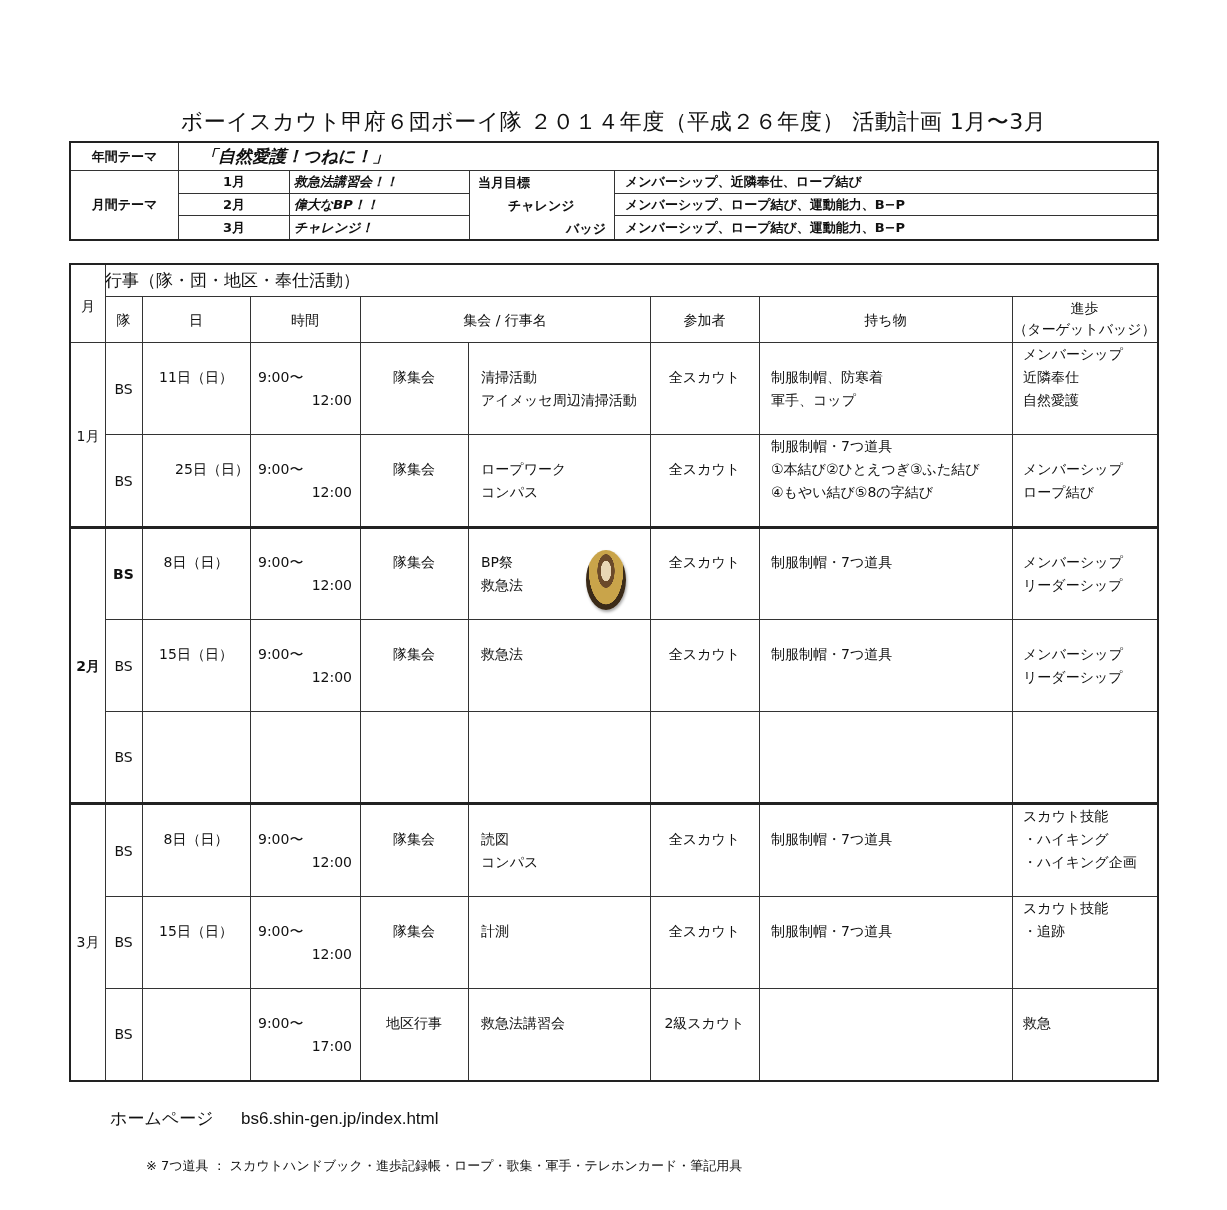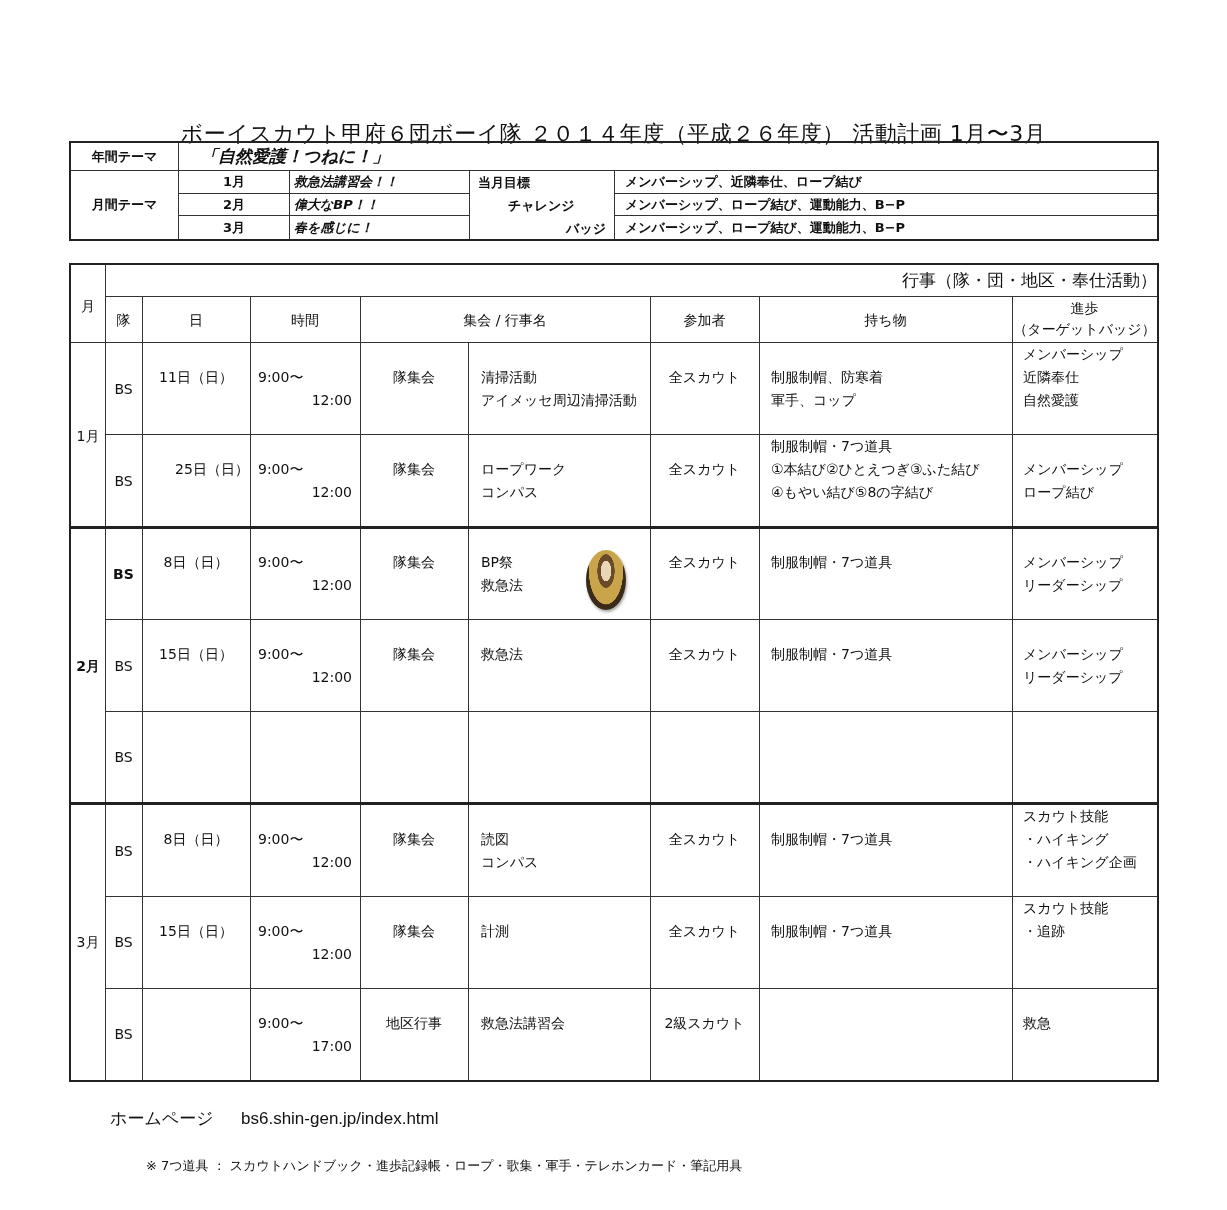--- a/index.html
+++ b/index.html
@@ -1,21 +1,21 @@
 <!DOCTYPE html>
 <html><head>
 <meta charset="utf-8">
 <style>
   * { box-sizing: border-box; margin: 0; padding: 0; }
   html, body { width: 1227px; height: 1210px; background: #ffffff; }
   body { position: relative; font-family: "DejaVu Sans", "Liberation Sans", sans-serif; color: #111; }
 
   .title {
     position: absolute; left: 0; top: 107px; width: 1227px; text-align: center;
-    font-size: 22px; letter-spacing: 0.5px; color: #111; margin-top: 12px;
+    font-size: 22px; letter-spacing: 0.5px; color: #111;
   }
 
   
   .theme {
     position: absolute; left: 69px; top: 141px; width: 1090px; height: 100px;
     border: 2px solid #222;
     font-weight: bold;
   }
   .theme .cell { position: absolute; border-right: 1px solid #333; border-bottom: 1px solid #333; font-size: 13px; display: flex; align-items: center; }
 
@@ -49,21 +49,21 @@
 <div class="theme">
   <div class="cell" style="left:0;top:0;width:108px;height:28px;justify-content:center;">年間テーマ</div>
   <div class="cell" style="left:108px;top:0;width:978px;height:28px;border-right:none;padding-left:22px;font-size:17px;font-style:italic;">「自然愛護！つねに！」</div>
   <div class="cell" style="left:0;top:28px;width:108px;height:68px;border-bottom:none;justify-content:center;">月間テーマ</div>
 
   <div class="cell" style="left:108px;top:28px;width:111px;height:23px;justify-content:center;">1月</div>
   <div class="cell" style="left:219px;top:28px;width:180px;height:23px;padding-left:4px;font-style:italic;">救急法講習会！！</div>
   <div class="cell" style="left:108px;top:51px;width:111px;height:22px;justify-content:center;">2月</div>
   <div class="cell" style="left:219px;top:51px;width:180px;height:22px;padding-left:4px;font-style:italic;">偉大なBP！！</div>
   <div class="cell" style="left:108px;top:73px;width:111px;height:23px;border-bottom:none;justify-content:center;">3月</div>
-  <div class="cell" style="left:219px;top:73px;width:180px;height:23px;border-bottom:none;padding-left:4px;font-style:italic;">春を感じに！</div>
+  <div class="cell" style="left:219px;top:73px;width:180px;height:23px;border-bottom:none;padding-left:4px;font-style:italic;">チャレンジ！</div>
 
   <div class="cell" style="left:399px;top:28px;width:145px;height:68px;border-bottom:none;">
     <span style="position:absolute;left:8px;top:3px;">当月目標</span>
     <span style="position:absolute;left:38px;top:26px;">チャレンジ</span>
     <span style="position:absolute;right:8px;top:49px;">バッジ</span>
   </div>
   <div class="cell" style="left:544px;top:28px;width:542px;height:23px;border-right:none;padding-left:10px;">メンバーシップ、近隣奉仕、ロープ結び</div>
   <div class="cell" style="left:544px;top:51px;width:542px;height:22px;border-right:none;padding-left:10px;">メンバーシップ、ロープ結び、運動能力、B−P</div>
   <div class="cell" style="left:544px;top:73px;width:542px;height:23px;border-right:none;border-bottom:none;padding-left:10px;">メンバーシップ、ロープ結び、運動能力、B−P</div>
 </div>
@@ -83,21 +83,21 @@
   <div class="h" style="left:34px;right:0;top:169px;"></div>
   <div class="hb" style="top:261px;"></div>
   <div class="h" style="left:34px;right:0;top:354px;"></div>
   <div class="h" style="left:34px;right:0;top:446px;"></div>
   <div class="hb" style="top:537px;"></div>
   <div class="h" style="left:34px;right:0;top:631px;"></div>
   <div class="h" style="left:34px;right:0;top:723px;"></div>
 
   <div style="position:absolute;left:396px;top:32px;width:3px;height:45px;background:#fff;"></div>
 
-  <div class="txt hdr" style="left:34px;right:0;top:4px;text-align:right;font-size:17px;">行事（隊・団・地区・奉仕活動）</div>
+  <div class="txt hdr" style="left:34px;right:0;top:4px;text-align:left;font-size:17px;">行事（隊・団・地区・奉仕活動）</div>
   <div class="txt hdr" style="left:0;width:34px;top:30px;text-align:center;">月</div>
   <div class="txt hdr" style="left:34px;width:37px;top:44px;text-align:center;">隊</div>
   <div class="txt hdr" style="left:71px;width:108px;top:44px;text-align:center;">日</div>
   <div class="txt hdr" style="left:179px;width:110px;top:44px;text-align:center;">時間</div>
   <div class="txt hdr" style="left:289px;width:290px;top:44px;text-align:center;">集会 / 行事名</div>
   <div class="txt hdr" style="left:579px;width:109px;top:44px;text-align:center;">参加者</div>
   <div class="txt hdr" style="left:688px;width:253px;top:44px;text-align:center;">持ち物</div>
   <div class="txt hdr" style="left:941px;width:145px;top:33px;text-align:center;line-height:21px;">進歩
 （ターゲットバッジ）</div>
 

